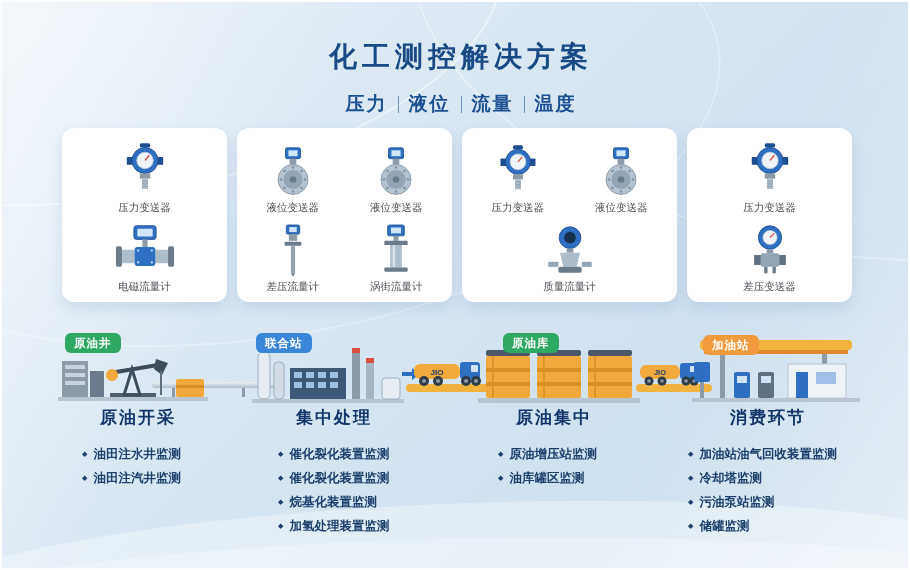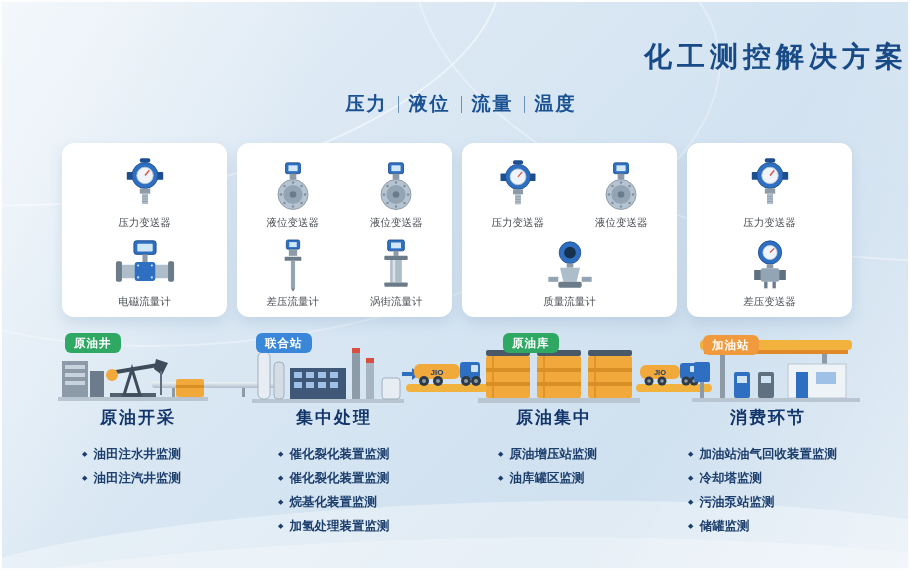--- a/index.html
+++ b/index.html
@@ -10,28 +10,28 @@
   .sheen{position:absolute;inset:0;pointer-events:none;
          background:linear-gradient(115deg,rgba(255,255,255,.55) 0%,rgba(255,255,255,0) 30%,rgba(255,255,255,0) 72%,rgba(255,255,255,.35) 100%);}
   .wave{position:absolute;border:2px solid rgba(255,255,255,.5);border-radius:50%;pointer-events:none;}
   .wave-a{left:-260px;top:-140px;width:760px;height:330px;transform:rotate(-10deg);}
   .wave-b{left:-180px;top:-90px;width:900px;height:420px;transform:rotate(-10deg);border-color:rgba(255,255,255,.3);}
   .wave-c{right:-300px;top:-180px;width:800px;height:420px;transform:rotate(14deg);border-color:rgba(255,255,255,.35);}
   .wave-d{left:-80px;bottom:-95px;width:1100px;height:160px;border:0;background:rgba(255,255,255,.35);transform:rotate(-2deg);}
   .wave-e{left:-120px;bottom:-120px;width:1200px;height:150px;border:0;background:rgba(255,255,255,.28);transform:rotate(-1deg);}
 
   
-  header{position:absolute;top:36px;left:12px;right:0;text-align:right;}
+  header{position:absolute;top:36px;left:12px;right:0;text-align:center;}
   .title{font-size:28px;font-weight:bold;color:#174a86;letter-spacing:5px;}
   .subtitle{margin-top:15px;font-size:19px;color:#1a5193;letter-spacing:2px;font-weight:600;
             display:flex;align-items:center;justify-content:center;}
   .subtitle .sep{display:inline-block;width:1px;height:17px;background:#3a6da8;margin:0 10px;opacity:.7;}
 
   
-  .cards{position:absolute;top:141px;left:60px;right:60px;height:174px;display:flex;gap:10px;}
+  .cards{position:absolute;top:126px;left:60px;right:60px;height:174px;display:flex;gap:10px;}
   .card{background:#ffffff;border-radius:12px;box-shadow:0 6px 14px rgba(90,130,170,.18);
         padding:8px 4px;display:grid;box-sizing:border-box;}
   .card-1{flex:0 0 165px;grid-template-rows:1fr 1fr;}
   .card-2{flex:0 0 215px;grid-template-columns:1fr 1fr;grid-template-rows:1fr 1fr;}
   .card-3{flex:0 0 215px;grid-template-columns:1fr 1fr;grid-template-rows:1fr 1fr;}
   .card-3 .span2{grid-column:1 / 3;}
   .card-4{flex:0 0 165px;grid-template-rows:1fr 1fr;}
   .cell{display:flex;flex-direction:column;align-items:center;justify-content:flex-end;gap:3px;min-width:0;}
   .cell .label{font-size:10.5px;color:#4a4f55;white-space:nowrap;}
 

